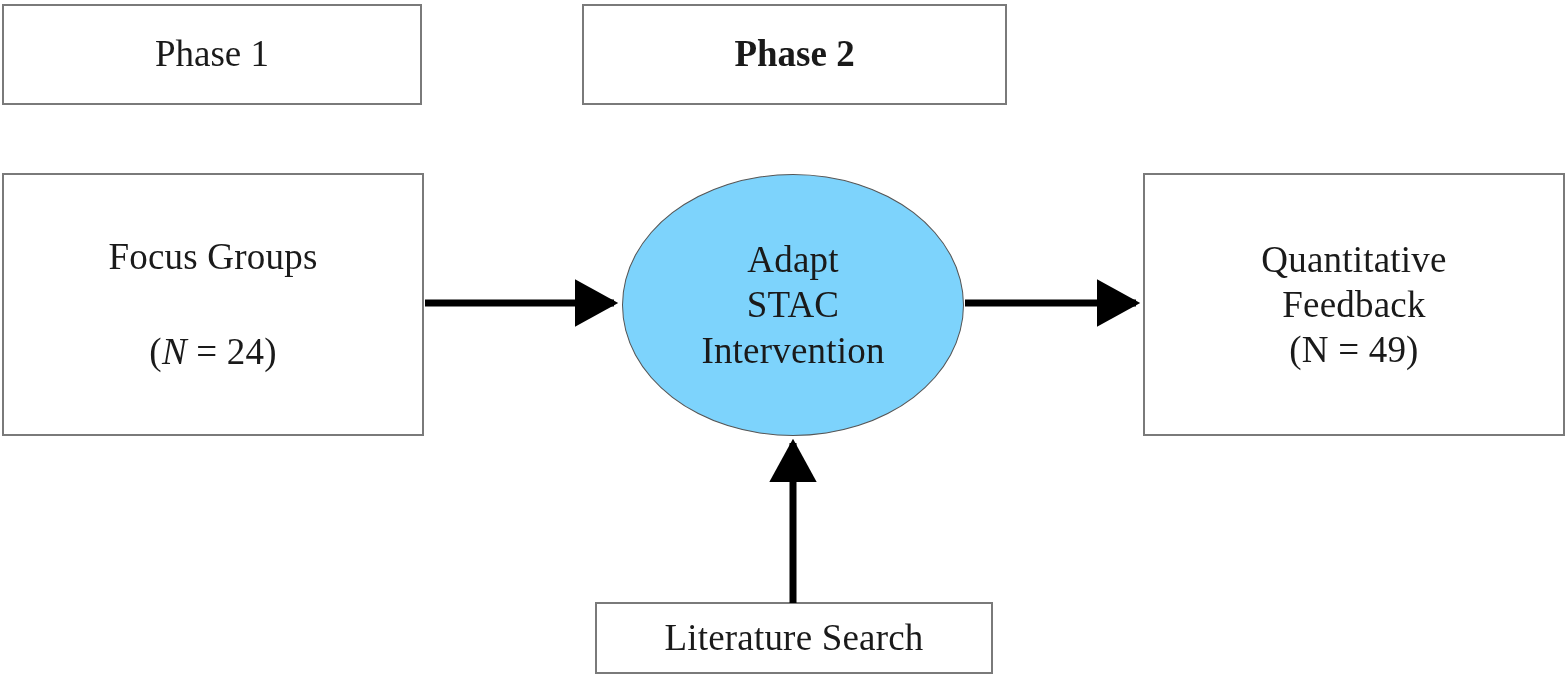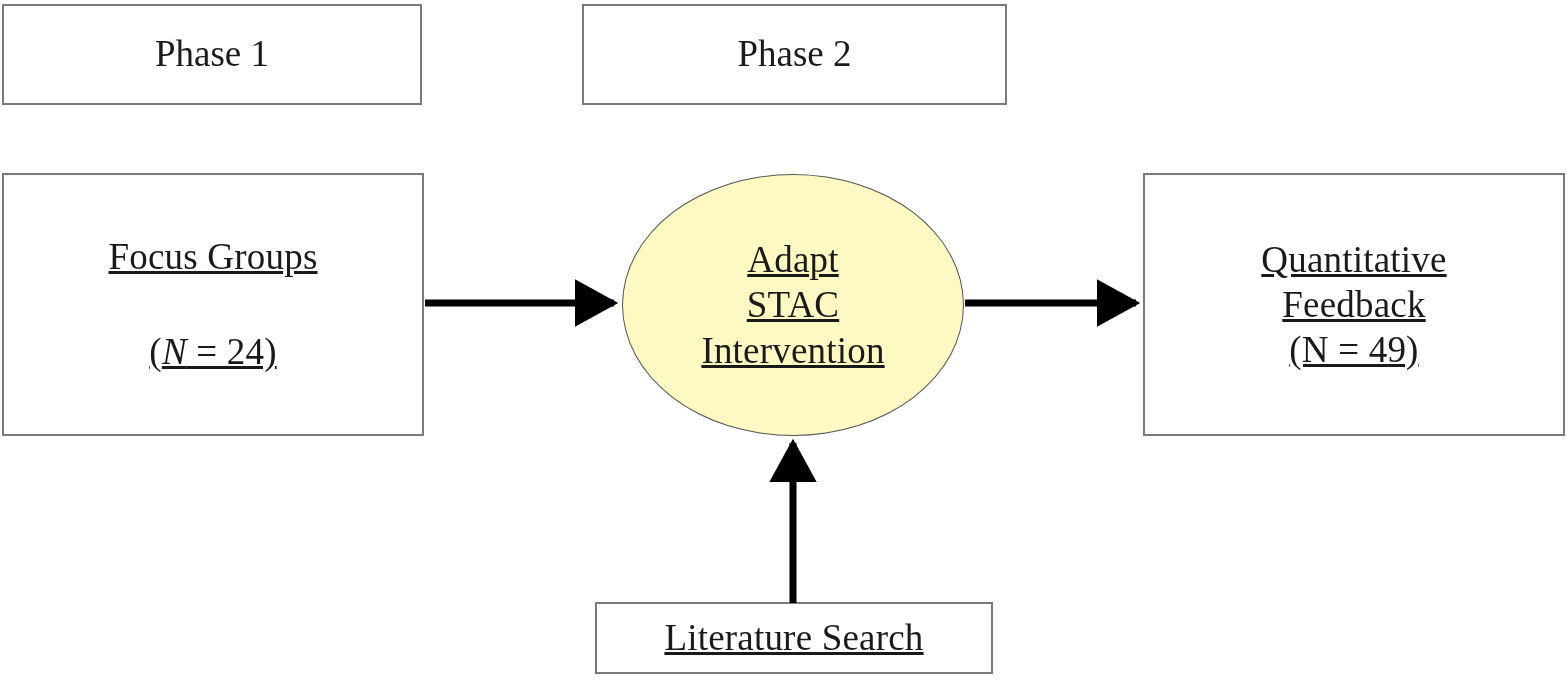--- a/index.html
+++ b/index.html
@@ -24,47 +24,46 @@
     display: flex;
     align-items: center;
     justify-content: center;
     text-align: center;
   }
   .node-ellipse {
     position: absolute;
     box-sizing: border-box;
     border: 1px solid #555555;
     border-radius: 50%;
-    background: #fef9c3;
+    background: #7dd3fc;
     display: flex;
     align-items: center;
     justify-content: center;
     text-align: center;
   }
   .node-label {
     font-size: 37px;
     line-height: 1.28;
     letter-spacing: 0.2px;
     white-space: pre-line;
-    text-decoration: underline;
   }
   .node-label.tight {
     line-height: 1.22;
   }
   .phase-label {
     font-size: 37px;
     line-height: 1.2;
   }
   .ital {
     font-style: italic;
   }
 
   
   #phase-1-box { left: 2px;    top: 4px;  width: 420px; height: 101px; }
-  #phase-2-box { left: 582px;  top: 4px;  width: 425px; height: 101px; }
+  #phase-2-box { left: 582px;  top: 4px;  width: 425px; height: 101px; font-weight: bold; }
   #phase-3-box { left: 1143px; top: 4px;  width: 422px; height: 101px; }
 
   
   #focus-groups-box   { left: 2px;    top: 173px; width: 422px; height: 263px; }
   #quantitative-box   { left: 1143px; top: 173px; width: 422px; height: 263px; }
   #adapt-stac-ellipse { left: 622px;  top: 174px; width: 342px; height: 262px; }
   #literature-box     { left: 595px;  top: 602px; width: 398px; height: 72px; text-align: right; }
 
   
   #arrow-layer {

